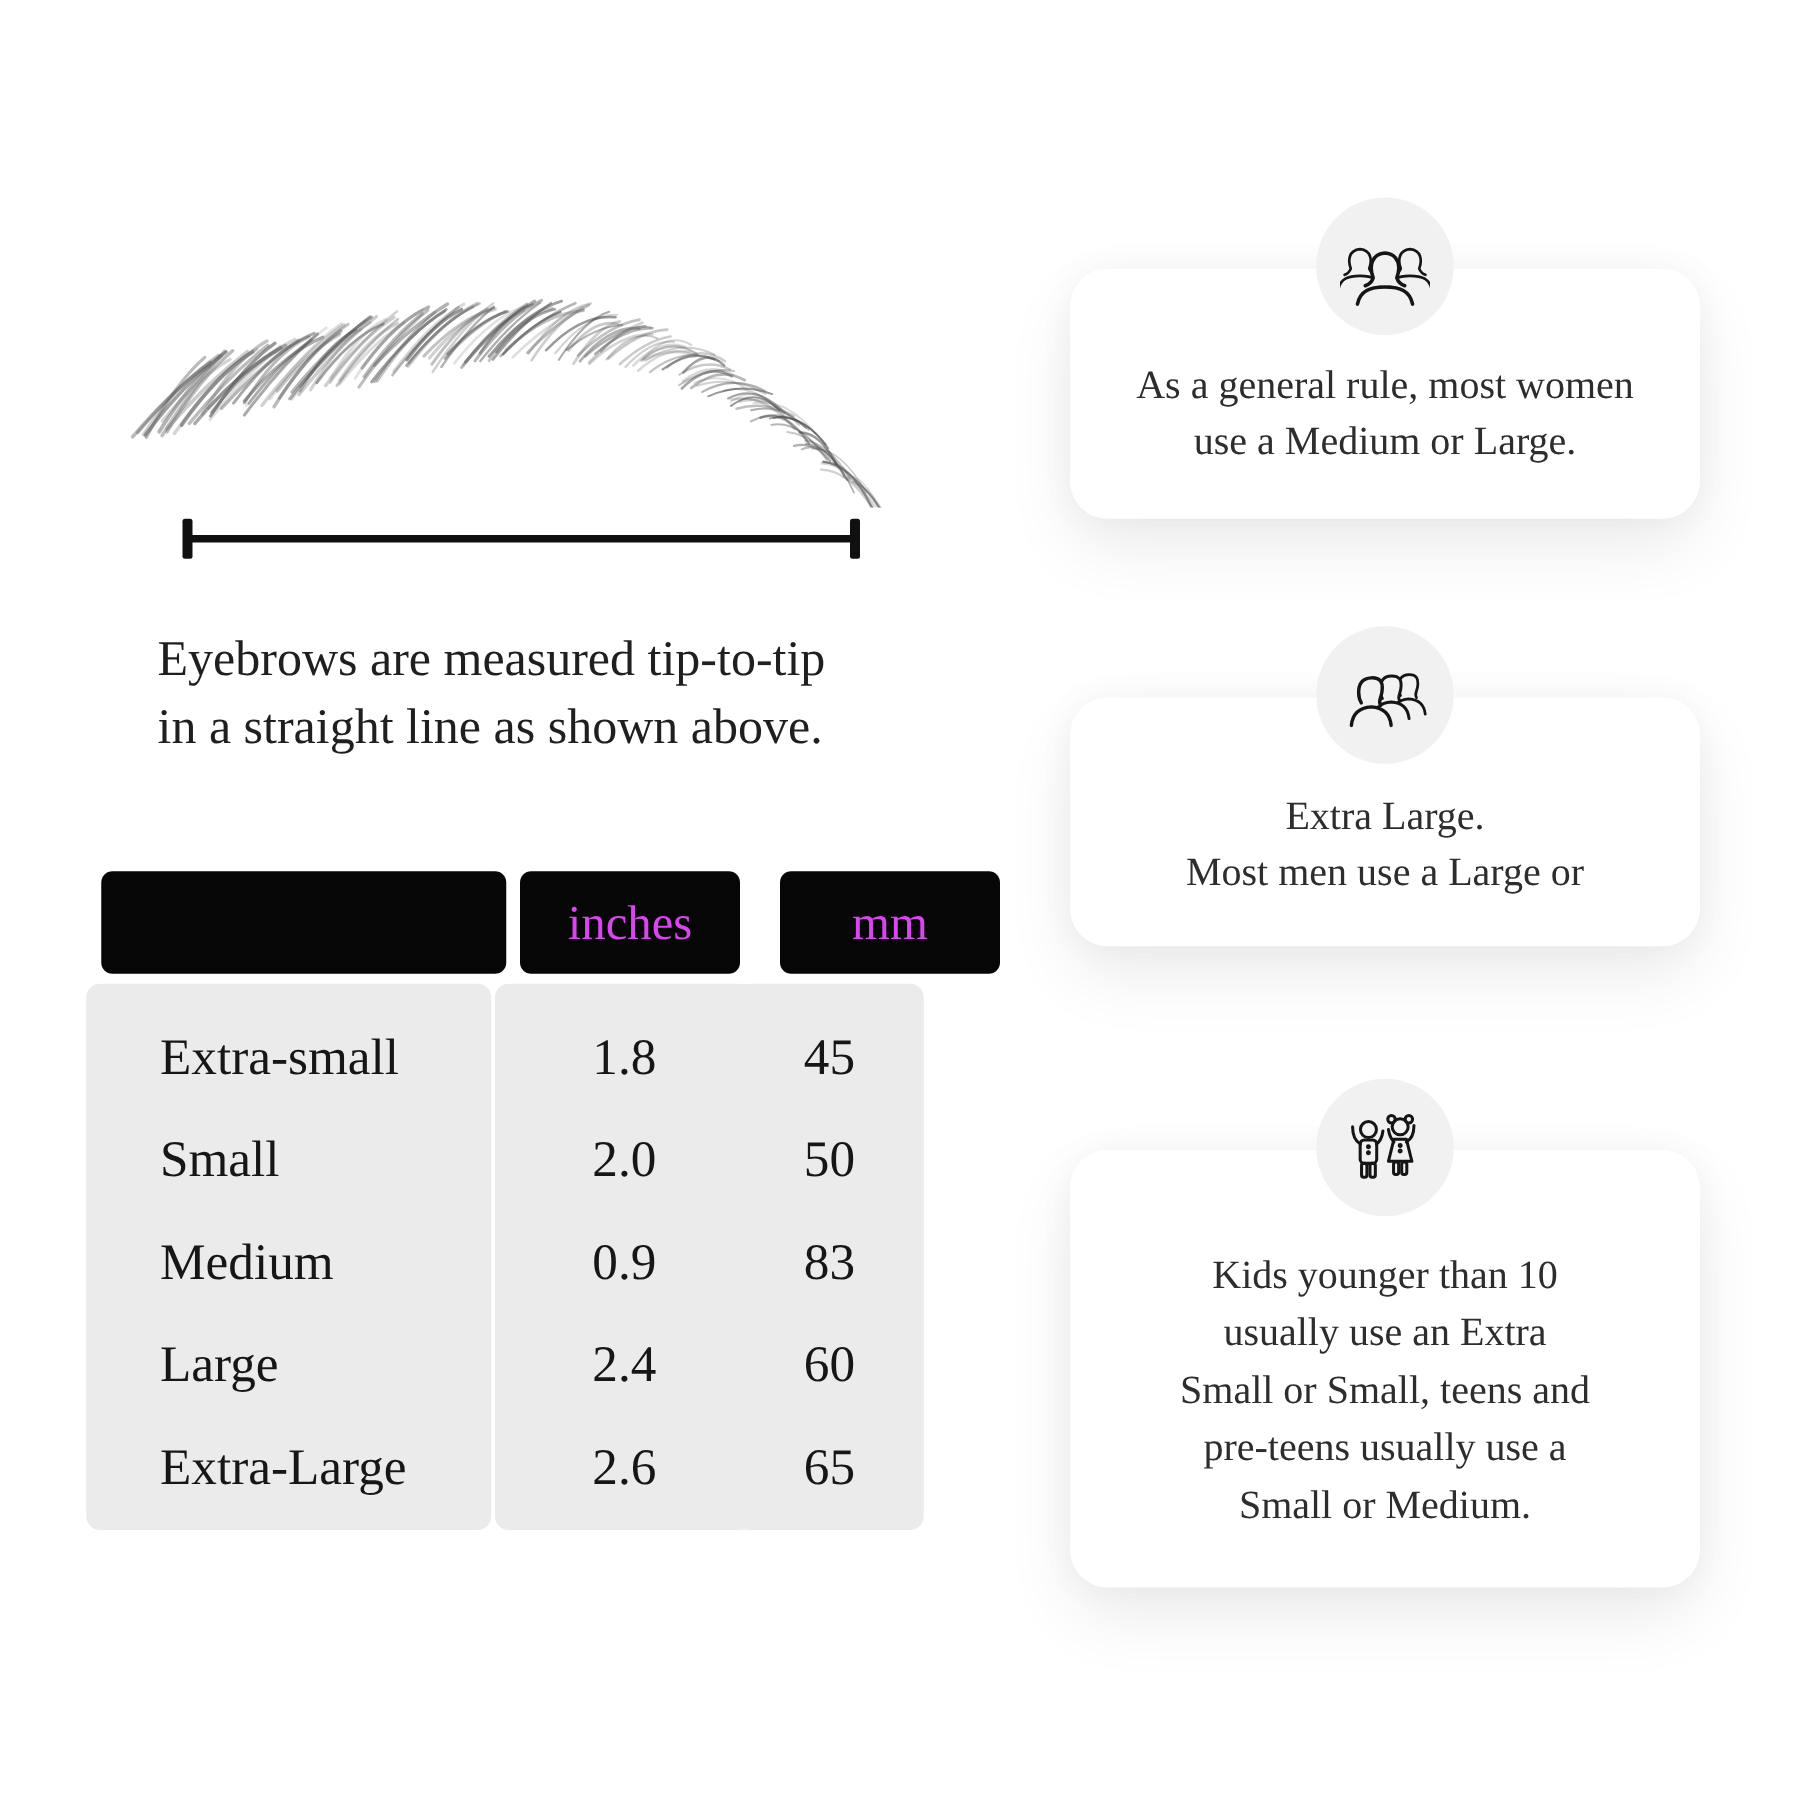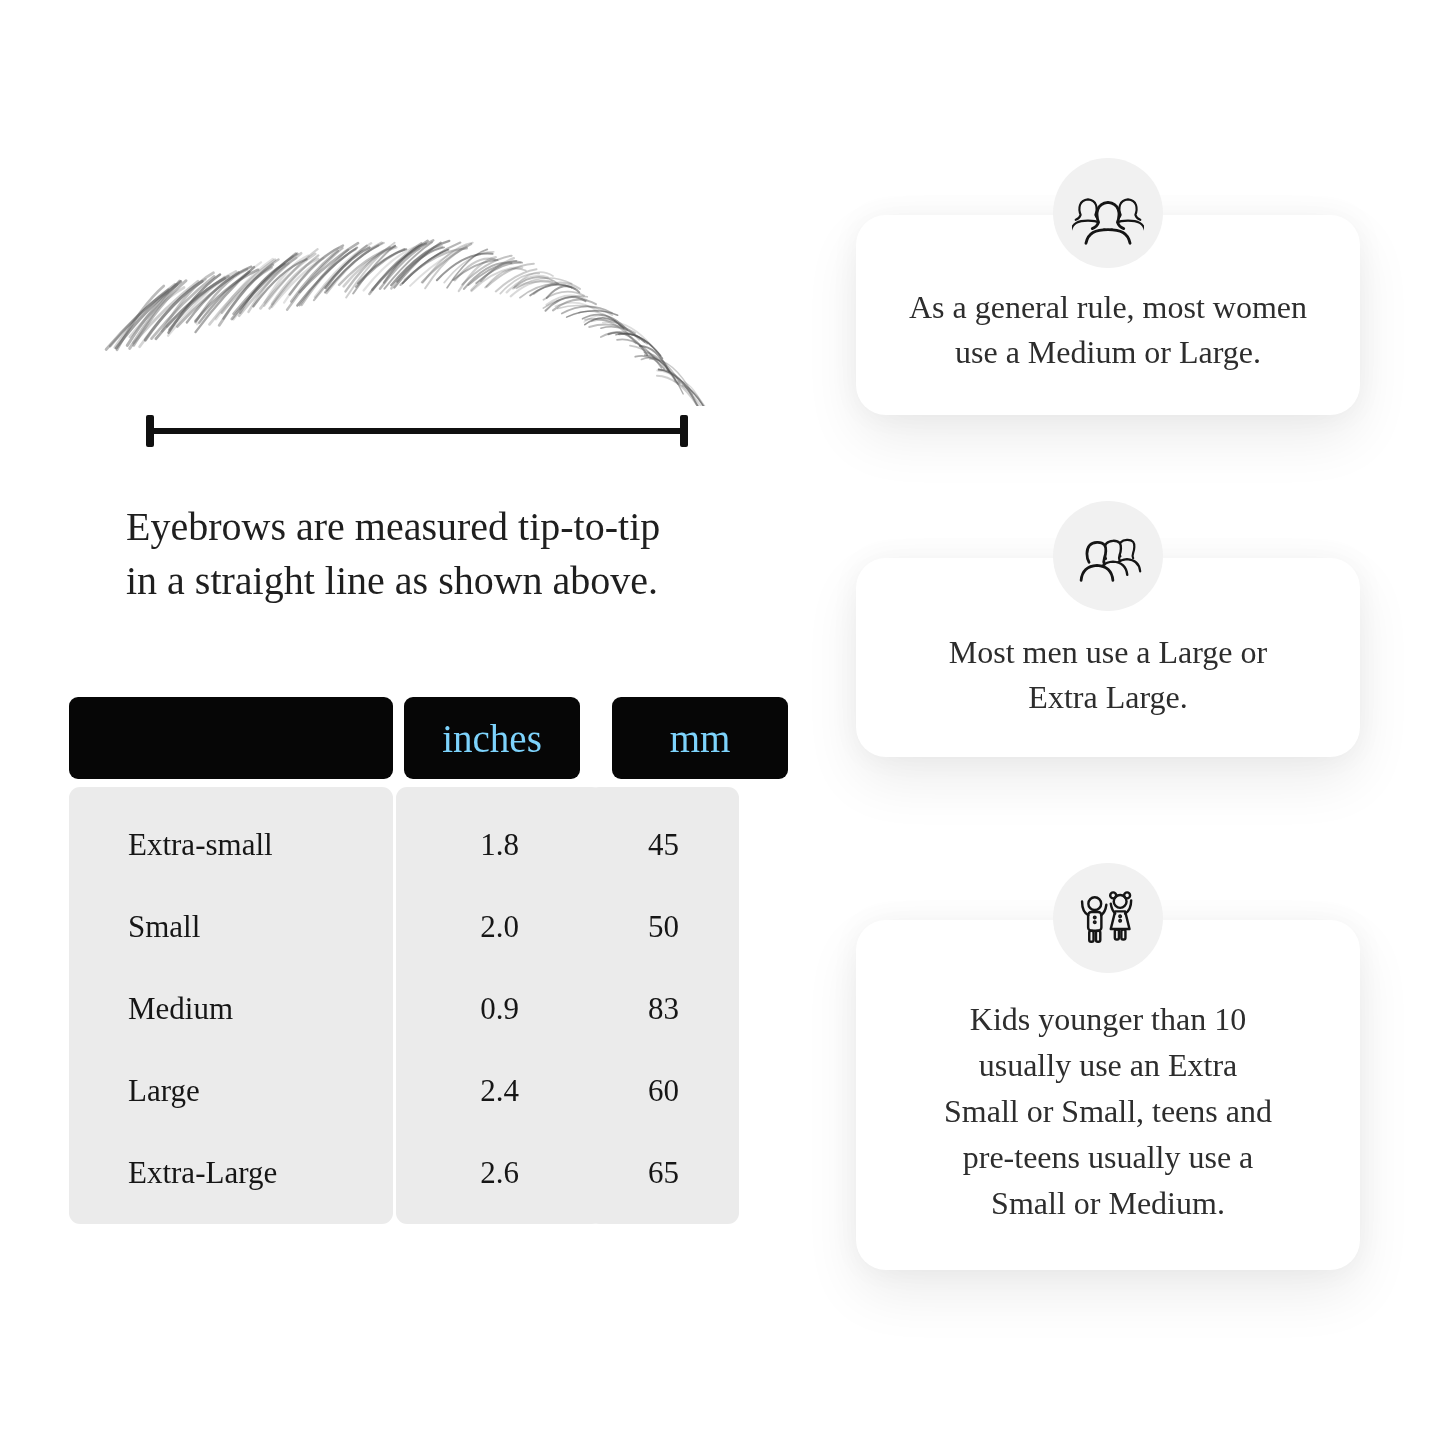--- a/index.html
+++ b/index.html
@@ -17,35 +17,35 @@
   .measure-line .tick.right{right:0;}
   .measure-line .bar{position:absolute;left:4px;right:4px;top:13px;height:6px;background:#101010;}
   .caption{
     position:absolute;left:126px;top:500px;width:600px;
     font-size:40px;line-height:54px;color:#1f1f1f;text-align:left;white-space:nowrap;
   }
   
   .th{
     position:absolute;top:697px;height:82px;background:#060606;border-radius:9px;
     display:flex;align-items:center;justify-content:center;
-    color:#7dd3fc;font-size:39px;
+    color:#d946ef;font-size:39px;margin-left:12px;
   }
   .th.c1{left:69px;width:324px;}
   .th.c2{left:404px;width:176px;}
   .th.c3{left:612px;width:176px;}
   .tb{
     position:absolute;top:787px;height:437px;background:#ebebeb;border-radius:11px;
     padding-top:17px;box-sizing:border-box;
   }
   .tb.c1{left:69px;width:324px;}
   .tb.c2{left:396px;width:207px;}
   .tb.c3{left:588px;width:151px;}
   .cell{
     height:82px;display:flex;align-items:center;justify-content:center;
-    font-size:31px;color:#161616;
+    font-size:41px;color:#161616;
   }
   .tb.c1 .cell{justify-content:flex-start;padding-left:59px;}
   
   .card{
     position:absolute;left:856px;width:504px;background:#ffffff;border-radius:30px;
     box-shadow:0 24px 55px rgba(0,0,0,0.075), 0 0 30px rgba(0,0,0,0.045);
   }
   .card.one{top:215px;height:200px;}
   .card.two{top:558px;height:199px;}
   .card.three{top:920px;height:350px;}
@@ -284,22 +284,22 @@
         <g transform="translate(0,3) scale(1.05)" stroke-width="2.7">
           <path d="M-15,12 C-12,11 -10,9 -9,6 C-12,-2 -11,-12 0,-13 C11,-12 12,-2 9,6 C10,9 12,11 15,12" fill="#f1f1f1"></path>
           <path d="M-21,26 C-19,16 -12,13 0,13 C12,13 19,16 21,26" fill="#f1f1f1"></path>
         </g>
       </g>
     </svg>
   </div>
 
   <div class="card two">
     <div class="card-text">
+      <div>Extra Large.</div>
       <div>Most men use a Large or</div>
-      <div>Extra Large.</div>
     </div>
   </div>
   <div class="icon-circle two">
     <svg width="72" height="64" viewBox="-36 -30 72 60">
       <g class="icon-stroke" stroke-width="2.5">
         <g transform="translate(19,-4) scale(0.88)">
           <path d="M-7.5,5 C-10,1 -10.5,-7 -7,-11 C-4,-14.5 4,-15 7,-11.5 C9,-9 8.5,-3 7,1 C6.3,3 6,5 7,7"></path>
           <path d="M-15,22 C-14,12 -8,8.5 0,8 C8,8.5 14,12 15,22"></path>
         </g>
         <g transform="translate(5,-2) scale(0.95)">

